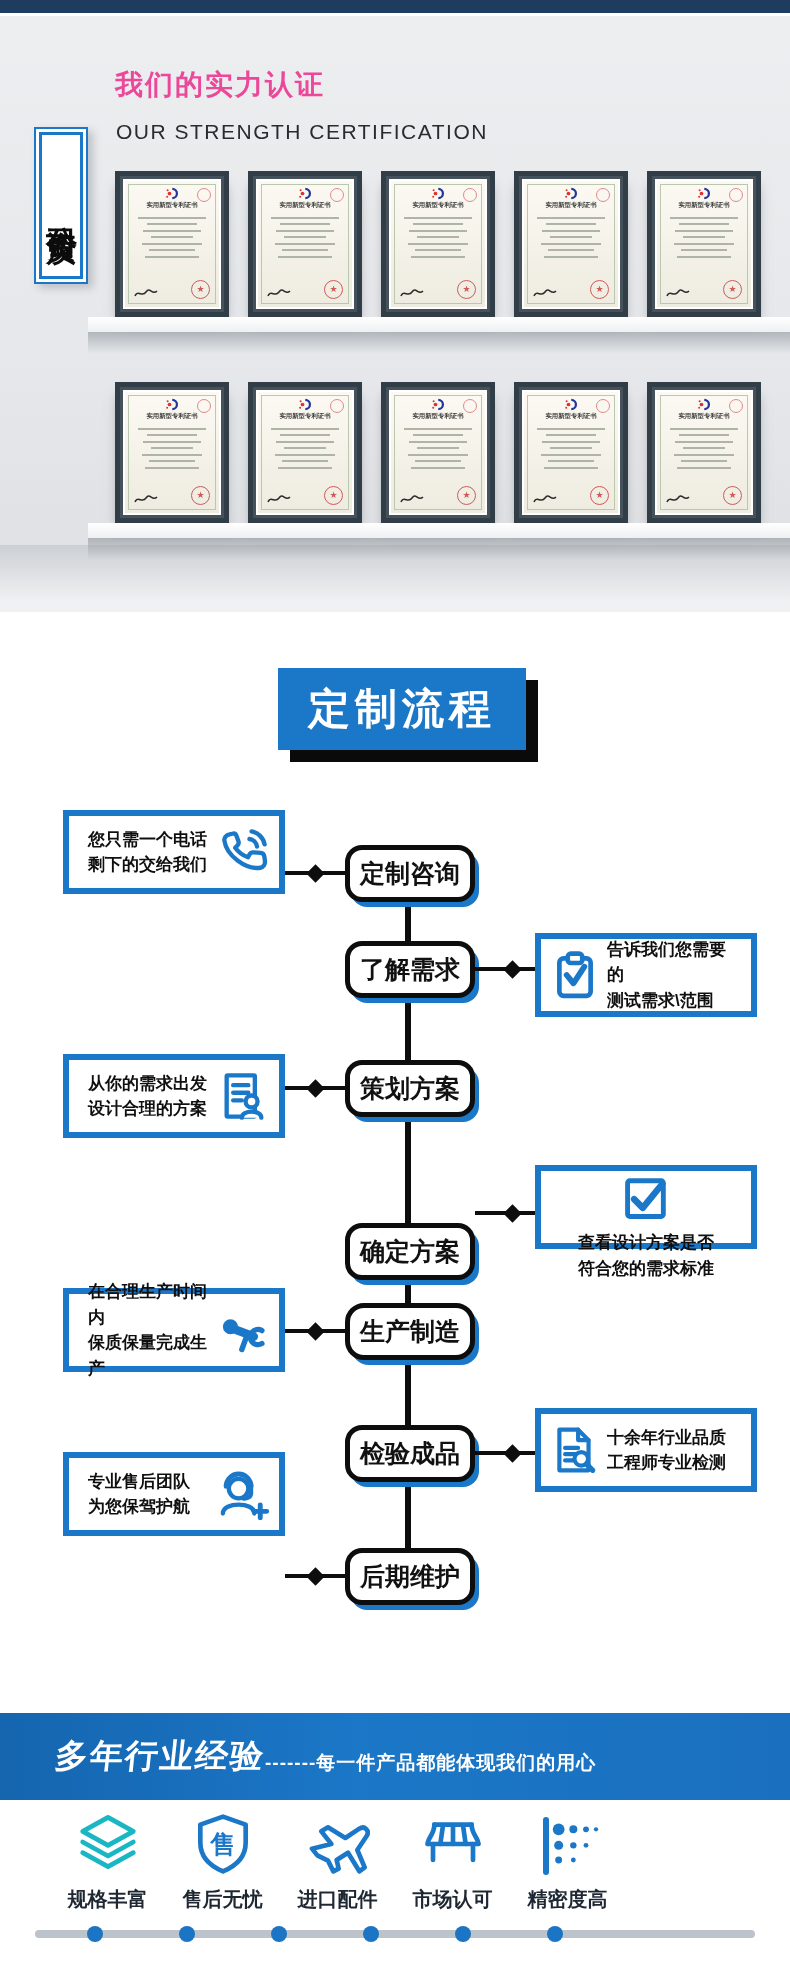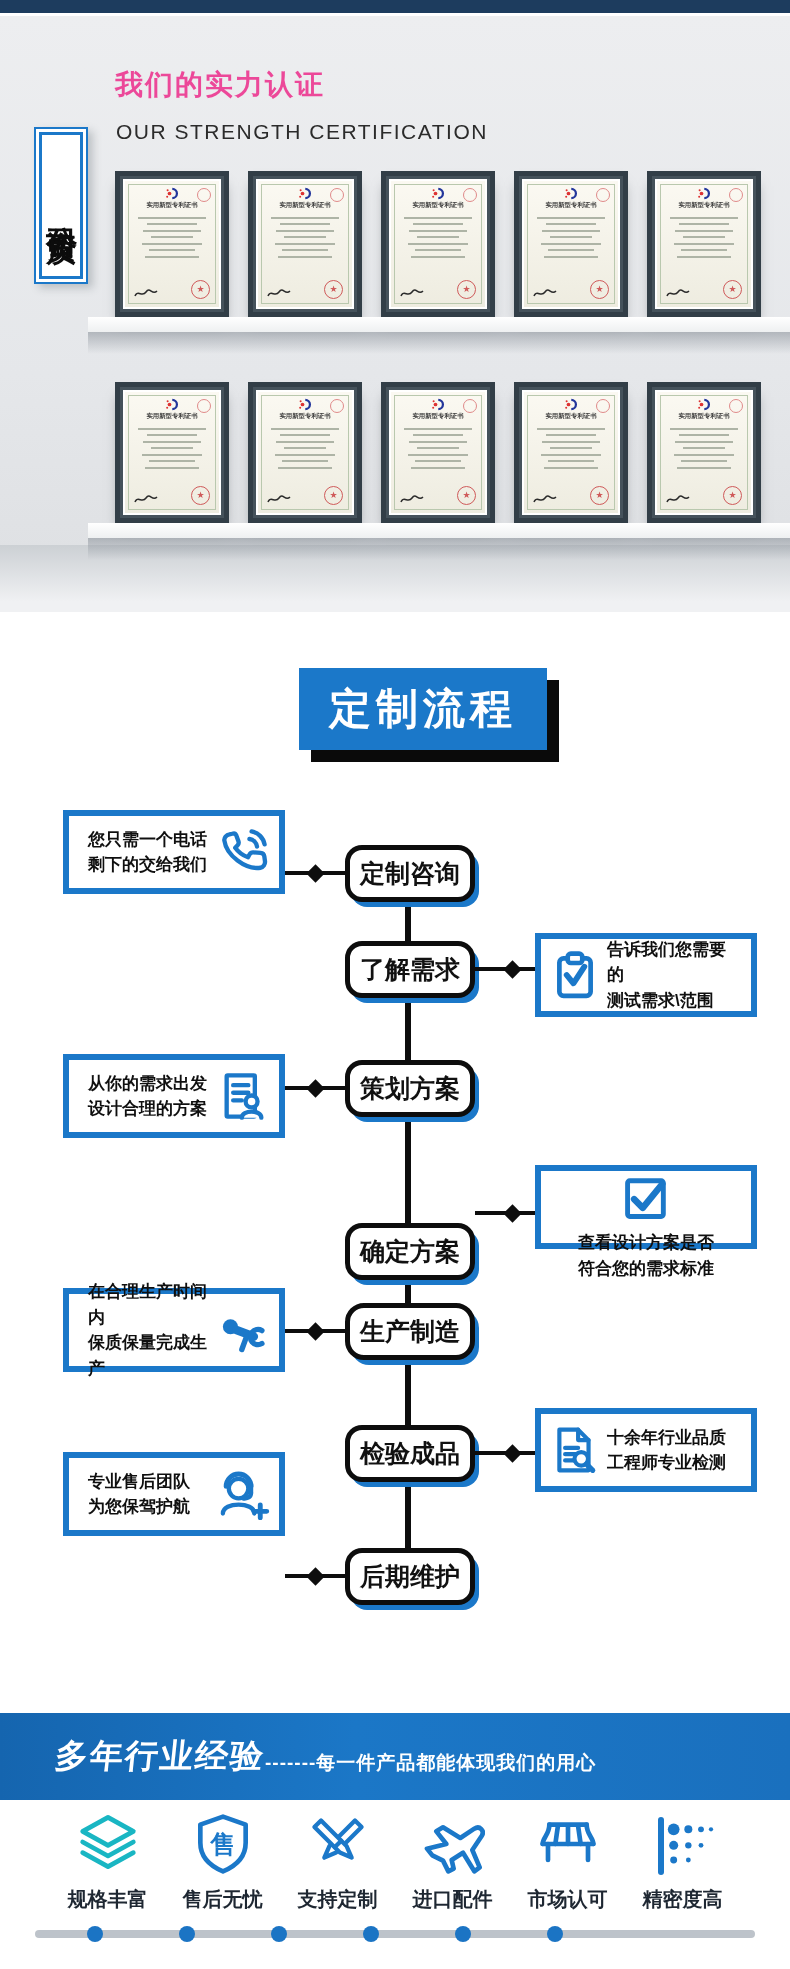--- a/index.html
+++ b/index.html
@@ -31,21 +31,21 @@
   .cert-title{font-size:8px;transform:scale(.8);transform-origin:center top;color:#3a3a3a;font-weight:700;white-space:nowrap;margin-top:1px;}
   .seal-sm{position:absolute;top:7px;right:8px;width:12px;height:12px;border:1.5px solid #e08a8a;border-radius:50%;}
   .cert-lines{margin-top:4px;}
   .cert-lines i{display:block;height:2px;background:#aeb4a6;margin:4.5px auto 0;}
   .cert-foot{position:absolute;left:9px;right:9px;bottom:8px;display:flex;justify-content:space-between;align-items:flex-end;}
   .seal-lg{width:17px;height:17px;border:1.5px solid #cf5a5a;border-radius:50%;color:#cf5a5a;
         font-size:9px;line-height:17px;display:block;text-align:center;}
   
   .process-title{position:absolute;left:278px;top:668px;width:248px;height:82px;background:#1b78c9;color:#fff;
         display:flex;align-items:center;justify-content:center;font-size:42px;font-weight:700;letter-spacing:5px;
-        box-shadow:12px 12px 0 #0a0a0a;margin-left:21px;}
+        box-shadow:12px 12px 0 #0a0a0a;}
   .flow-vline{position:absolute;left:405px;top:873px;width:6px;height:703px;background:#0d0d0d;}
   .flow-node{position:absolute;left:345px;width:130px;height:57px;background:#fff;border:5px solid #0d0d0d;
         border-radius:17px;display:flex;align-items:center;justify-content:center;font-size:25px;font-weight:700;color:#111;
         box-sizing:border-box;box-shadow:5px 6px 0 -1px #1b78c9;white-space:nowrap;}
   .h-line{position:absolute;width:60px;height:4px;background:#0d0d0d;}
   .diamond{position:absolute;width:13px;height:13px;background:#0d0d0d;transform:rotate(45deg);}
   .desc-box{position:absolute;width:222px;height:84px;background:#fff;border:6px solid #1b78c9;box-sizing:border-box;
         display:flex;align-items:center;padding:0 9px;gap:7px;}
   .desc-box.left{left:63px;}
   .desc-box.right{left:535px;}
@@ -499,33 +499,20 @@
         <div class="feature-label">规格丰富</div>
       </div>
       <div class="feature">
         <svg fill="none" stroke-linecap="round" stroke-linejoin="round" stroke="#1b78c9" viewBox="0 0 48 48" width="64" stroke-width="3.5">
    <path d="M24 3.5 L41 9.5 V23 C41 33.5 33.5 40.5 24 44.5 C14.5 40.5 7 33.5 7 23 V9.5 Z"></path>
    <text x="24" y="31" text-anchor="middle" font-size="19" font-weight="bold" fill="#1b78c9" stroke="none">售</text>
         </svg>
         <div class="feature-label">售后无忧</div>
       </div>
       <div class="feature">
-        <svg fill="none" stroke-linecap="round" stroke-linejoin="round" stroke="#1b78c9" viewBox="0 0 48 48" width="64" stroke-width="3.2">
-   <g transform="rotate(45 24 24)">
-            <path d="M20.5 2.5 h7 v27 l-3.5 9 -3.5 -9 z" fill="#fff"></path>
-            <path d="M20.5 24 h7"></path>
-          </g>
-   <g transform="rotate(-45 24 24)">
-            <path d="M20.5 2.5 h7 v27 l-3.5 9 -3.5 -9 z" fill="#fff"></path>
-            <path d="M20.5 24 h7"></path>
-          </g>
-        </svg>
-        <div class="feature-label">支持定制</div>
-      </div>
-      <div class="feature">
         <svg fill="none" stroke-linecap="round" stroke-linejoin="round" stroke="#1b78c9" viewBox="0 0 48 48" width="64" stroke-width="3.5">
    <path d="M4.5 27.5 L19 24 L11.5 14.5 L16.5 11.5 L29.5 19.5 L40 12.5 C44 10 48 14 45.5 18 L38.5 28.5 L44 41.5 L40 44.5 L31.5 30.5 L23 36 L24.5 42.5 L20.5 44.5 L16.5 36.5 L8.5 32.5 Z"></path>
         </svg>
         <div class="feature-label">进口配件</div>
       </div>
       <div class="feature">
         <svg fill="none" stroke-linecap="round" stroke-linejoin="round" stroke="#1b78c9" viewBox="0 0 48 48" width="64" stroke-width="3.5">
    <path d="M10 9.5 H38"></path>
           <path d="M10 9.5 C10 17 5 19 5 24"></path>
           <path d="M38 9.5 C38 17 43 19 43 24"></path>

